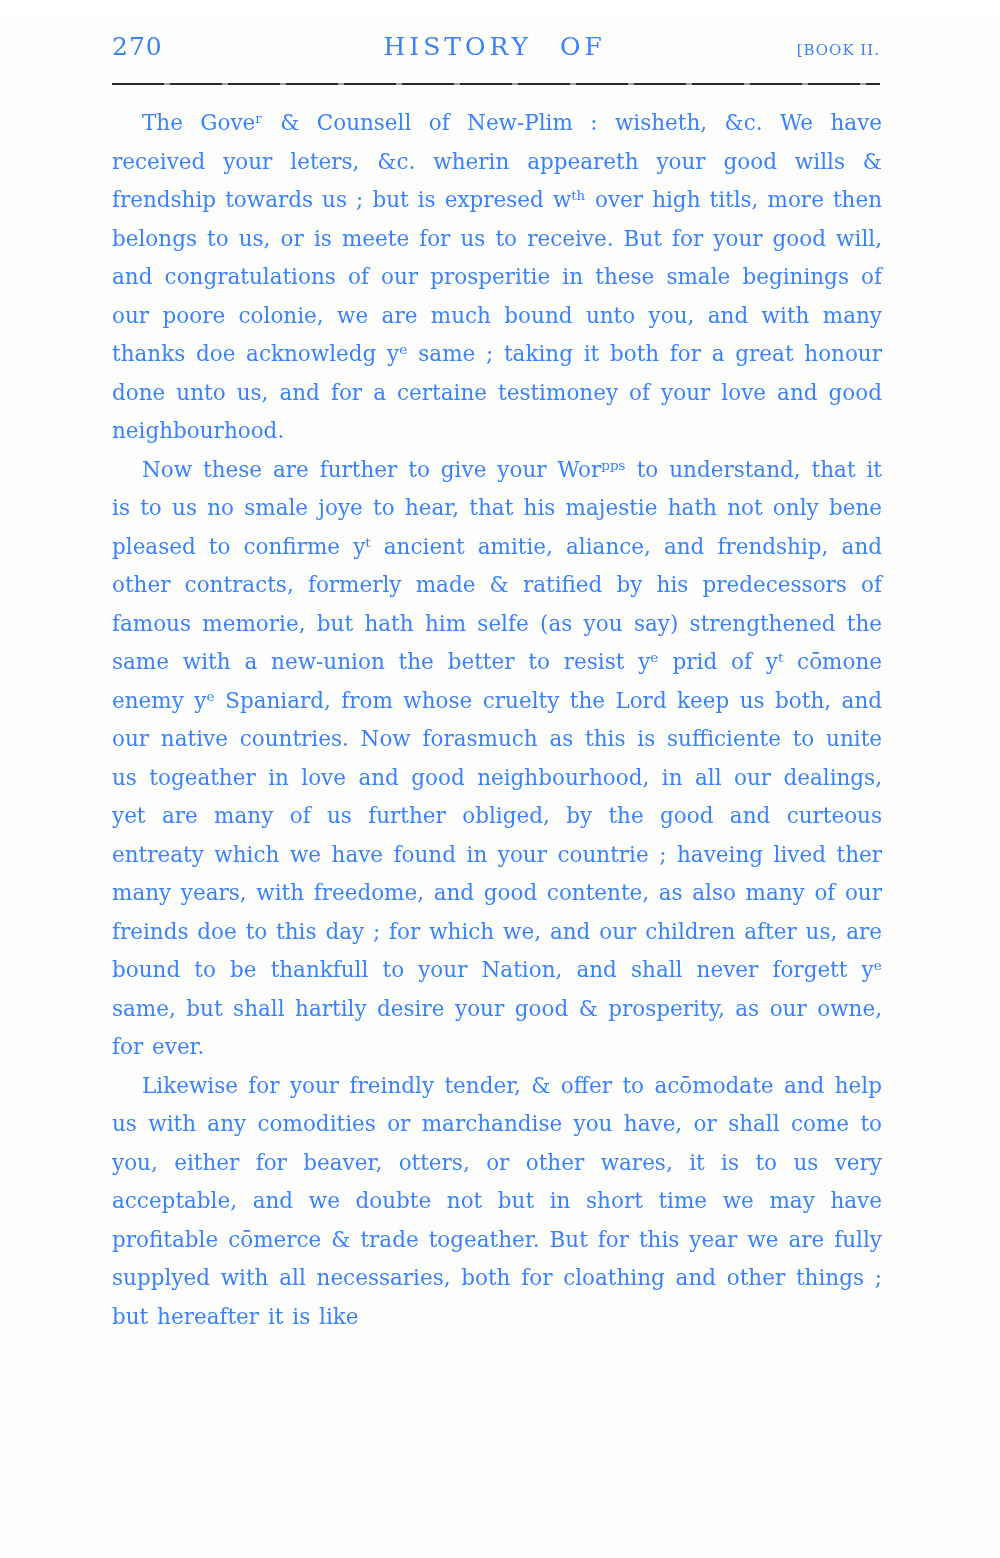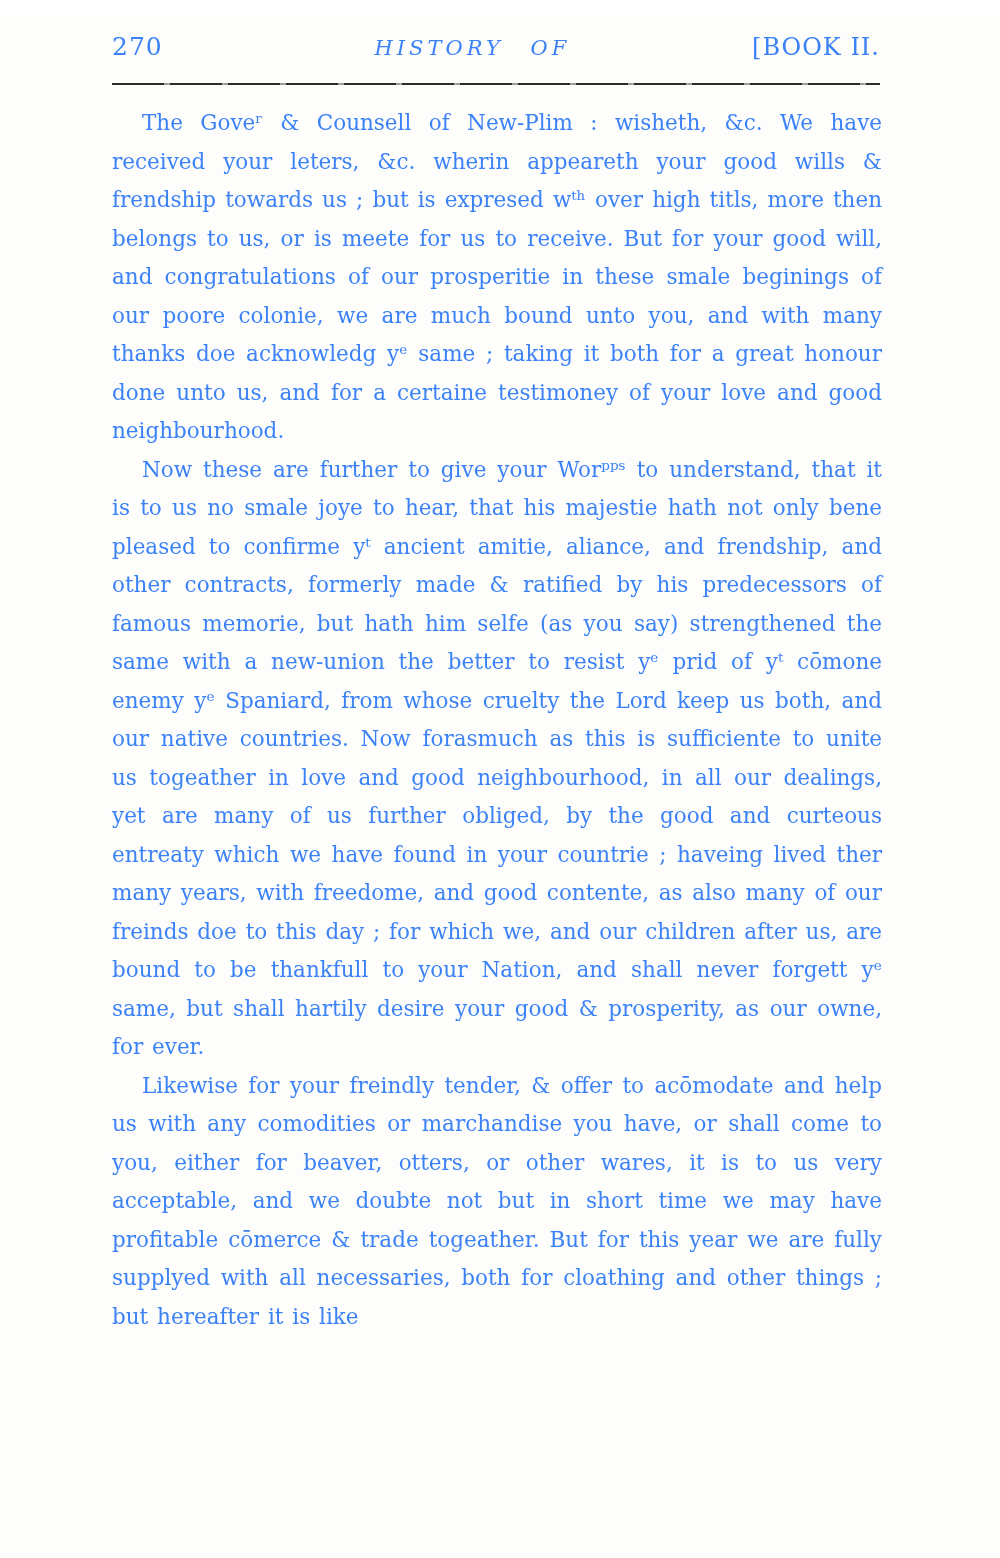--- a/index.html
+++ b/index.html
@@ -25,28 +25,27 @@
     width: 768px;
     display: flex;
     justify-content: space-between;
     align-items: baseline;
   }
   .page-number {
     font-size: 25px;
     letter-spacing: 1px;
   }
   .running-title {
-    font-size: 21px;
+    font-size: 25px;
     letter-spacing: 4px;
     word-spacing: 16px;
     padding-left: 30px;
-    font-style: italic;
   }
   .book-label {
-    font-size: 24px;
+    font-size: 15px;
     letter-spacing: 1px;
   }
   .header-rule {
     position: absolute;
     top: 67px;
     left: 112px;
     width: 768px;
     height: 2px;
     background: repeating-linear-gradient(
       90deg,

